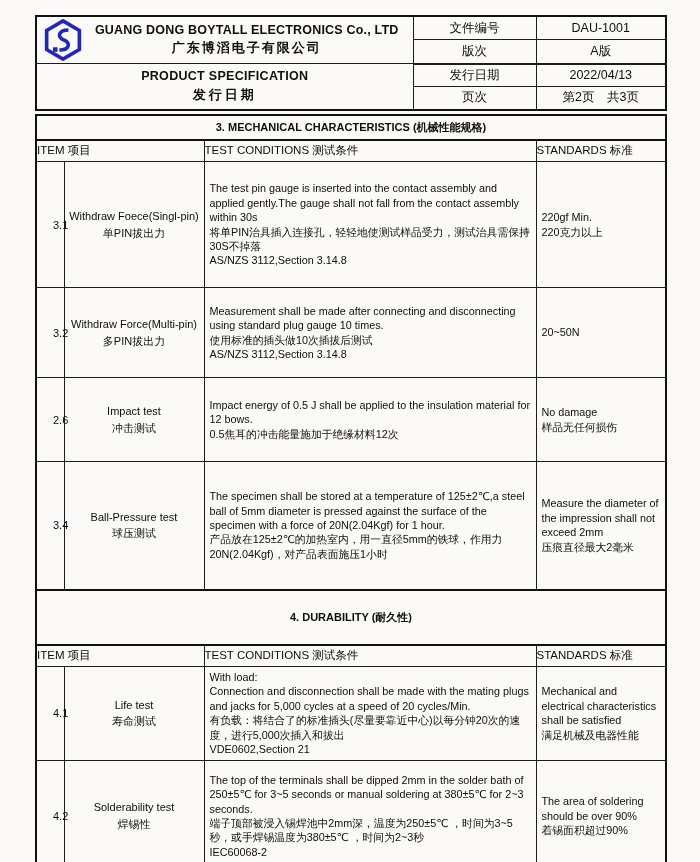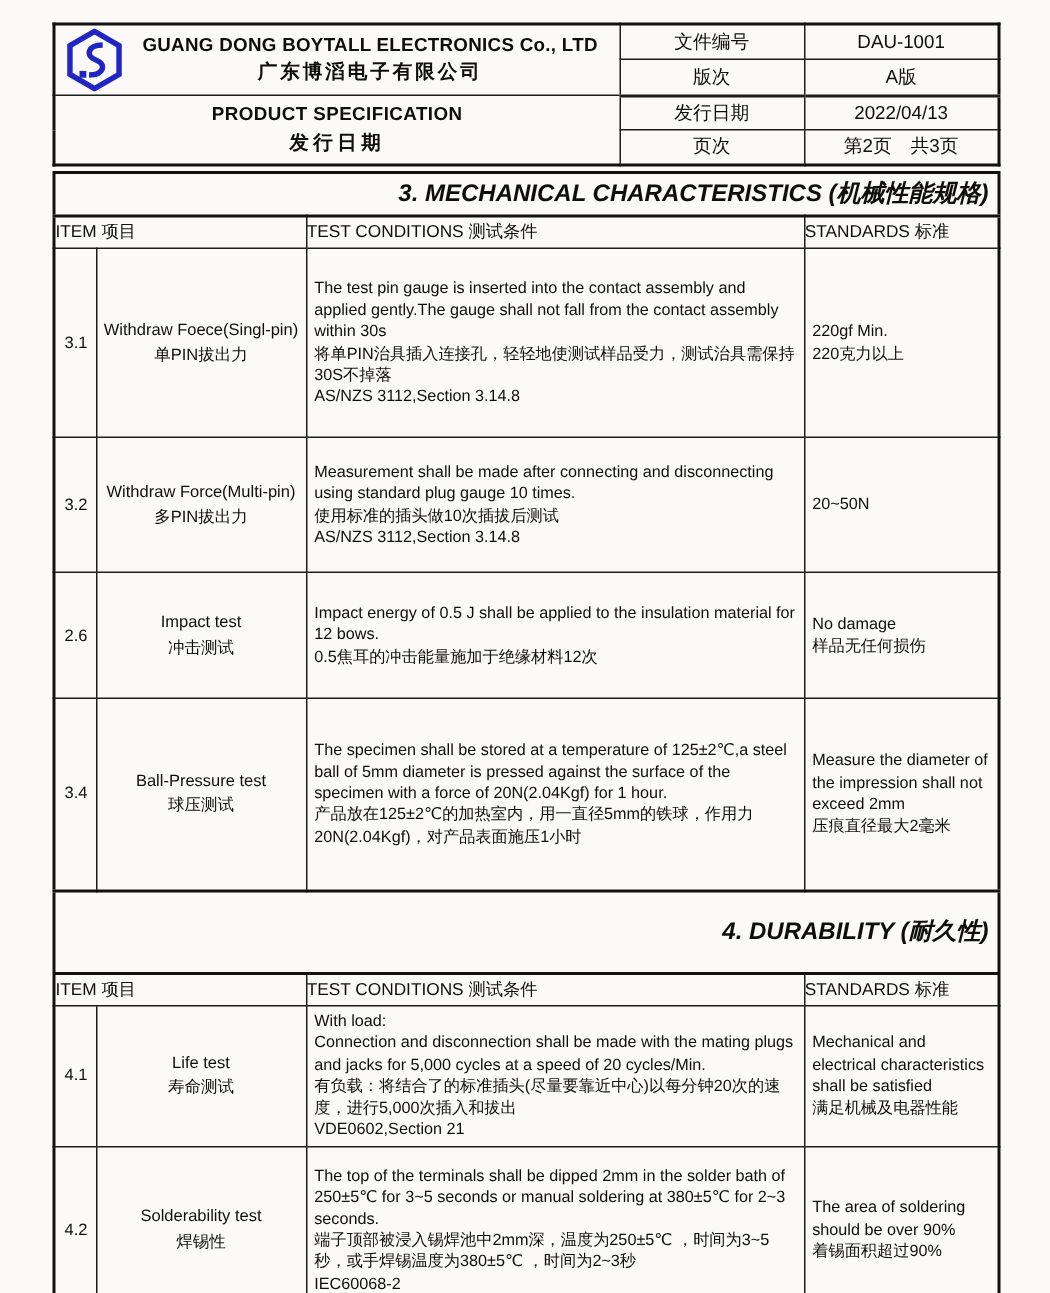--- a/index.html
+++ b/index.html
@@ -28,25 +28,25 @@
   .product-cn { font-size:13px; font-weight:bold; letter-spacing:3px; margin-top:3px; }
   td.doc-label, td.doc-value { text-align:center; font-size:12.5px; font-weight:normal; }
   tr.hdr-row { height:23px;margin-left:25px; }
   tr.split td { border-bottom-width:2px; }
 
   
   .spec-gap { height:3px; }
   table.spec { border:2px solid #111; }
   tr.sec-title td {
     border-top:2px solid #111; border-bottom:2px solid #111;
-    font-size:16px; font-weight:bold; text-align:right; padding:3px 6px;font-style:italic;
+    font-size:11px; font-weight:bold; text-align:center; padding:3px 6px;
   }
   tr.col-hdr { height:22px; }
   tr.col-hdr td { text-align:left; font-size:11.5px;margin-left:42px; }
-  td.cell-num { text-align:center; font-size:11px; padding:0 6px; }
+  td.cell-num { text-align:center; font-size:11px; padding:0 16px; }
   td.cell-item { text-align:center; font-size:11px; padding:2px; line-height:1.5; }
   td.cell-cond, td.cell-std {
     font-size:10.8px; line-height:1.34; text-align:left;
     white-space:pre-line; padding:3px 5px;
   }
 </style>
 </head>
 <body>
 
 <div class="sheet">

